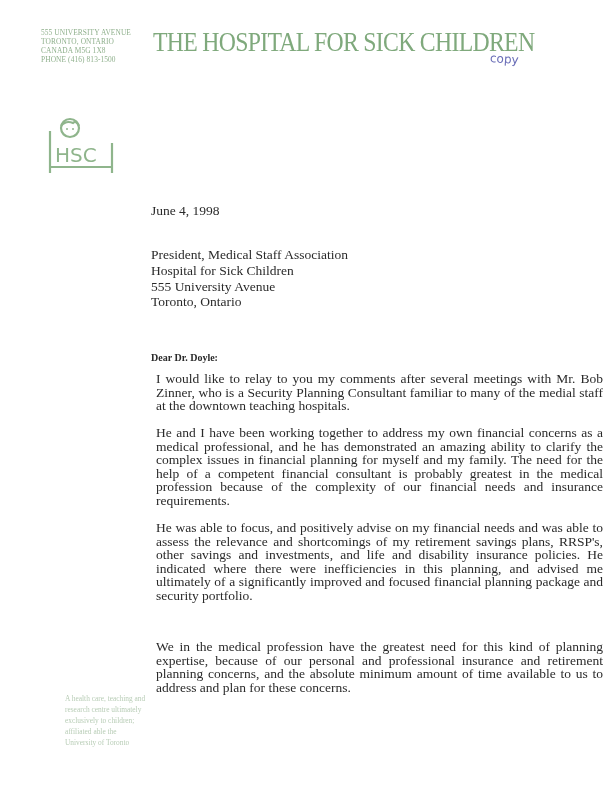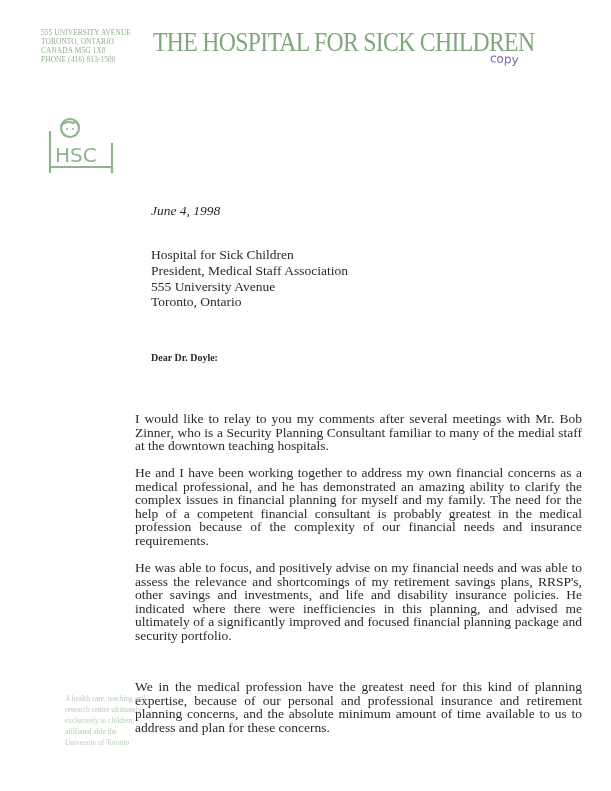--- a/index.html
+++ b/index.html
@@ -15,27 +15,26 @@
   .letterhead-title {
     position: absolute; left: 153px; top: 27px;
     font-size: 27px; color: #7fa97c; letter-spacing: -0.8px; white-space: nowrap;
     transform: scaleX(0.88); transform-origin: left top;
   }
   .handwritten {
     position: absolute; left: 490px; top: 52px; font-family: "DejaVu Sans", sans-serif;
     font-size: 12px; color: #6b6fb8; transform: rotate(4deg);
   }
   .logo { position: absolute; left: 46px; top: 117px; width: 72px; height: 58px; }
-  .date { position: absolute; left: 151px; top: 203px; font-size: 13.5px; font-style: italic; }
+  .date { position: absolute; left: 151px; top: 203px; font-size: 13.5px; }
   .recipient { position: absolute; left: 151px; top: 247px; font-size: 13.5px; line-height: 15.8px; }
   .salutation { position: absolute; left: 151px; top: 352px; font-size: 10px; font-weight: bold; }
   .para {
-    position: absolute; left: 135px; width: 447px; font-size: 13.5px; line-height: 13.6px;
+    position: absolute; left: 156px; width: 447px; font-size: 13.5px; line-height: 13.6px;
     text-align: justify;
-    margin-top: 40px;
   }
   .para.p1 { top: 372px; }
   .para.p2 { top: 426px; }
   .para.p3 { top: 521px; }
   .para.p4 { top: 640px; }
   .footer-note {
     position: absolute; left: 41px; top: 693px; font-size: 7.4px; line-height: 11px; color: #b8cdb6; margin-left: 24px;
   }
   .footer-note div { white-space: nowrap; }
 </style>
@@ -63,22 +62,22 @@
     </g>
     <circle cx="21" cy="12" r="1" fill="#8fb58c"></circle>
     <circle cx="27" cy="12" r="1" fill="#8fb58c"></circle>
     <text x="9" y="45" font-family="DejaVu Sans, sans-serif" font-size="20" fill="#8fb58c">HSC</text>
   </svg>
 </div>
 
 <div class="date">June 4, 1998</div>
 
 <div class="recipient">
+  <div>President, Medical Staff Association</div>
   <div>Hospital for Sick Children</div>
-  <div>President, Medical Staff Association</div>
   <div>555 University Avenue</div>
   <div>Toronto, Ontario</div>
 </div>
 
 <div class="salutation">Dear Dr. Doyle:</div>
 
 <div class="para p1">I would like to relay to you my comments after several meetings with Mr. Bob Zinner, who is a Security Planning Consultant familiar to many of the medial staff at the downtown teaching hospitals.</div>
 <div class="para p2">He and I have been working together to address my own financial concerns as a medical professional, and he has demonstrated an amazing ability to clarify the complex issues in financial planning for myself and my family. The need for the help of a competent financial consultant is probably greatest in the medical profession because of the complexity of our financial needs and insurance requirements.</div>
 <div class="para p3">He was able to focus, and positively advise on my financial needs and was able to assess the relevance and shortcomings of my retirement savings plans, RRSP's, other savings and investments, and life and disability insurance policies. He indicated where there were inefficiencies in this planning, and advised me ultimately of a significantly improved and focused financial planning package and security portfolio.</div>
 <div class="para p4">We in the medical profession have the greatest need for this kind of planning expertise, because of our personal and professional insurance and retirement planning concerns, and the absolute minimum amount of time available to us to address and plan for these concerns.</div>

